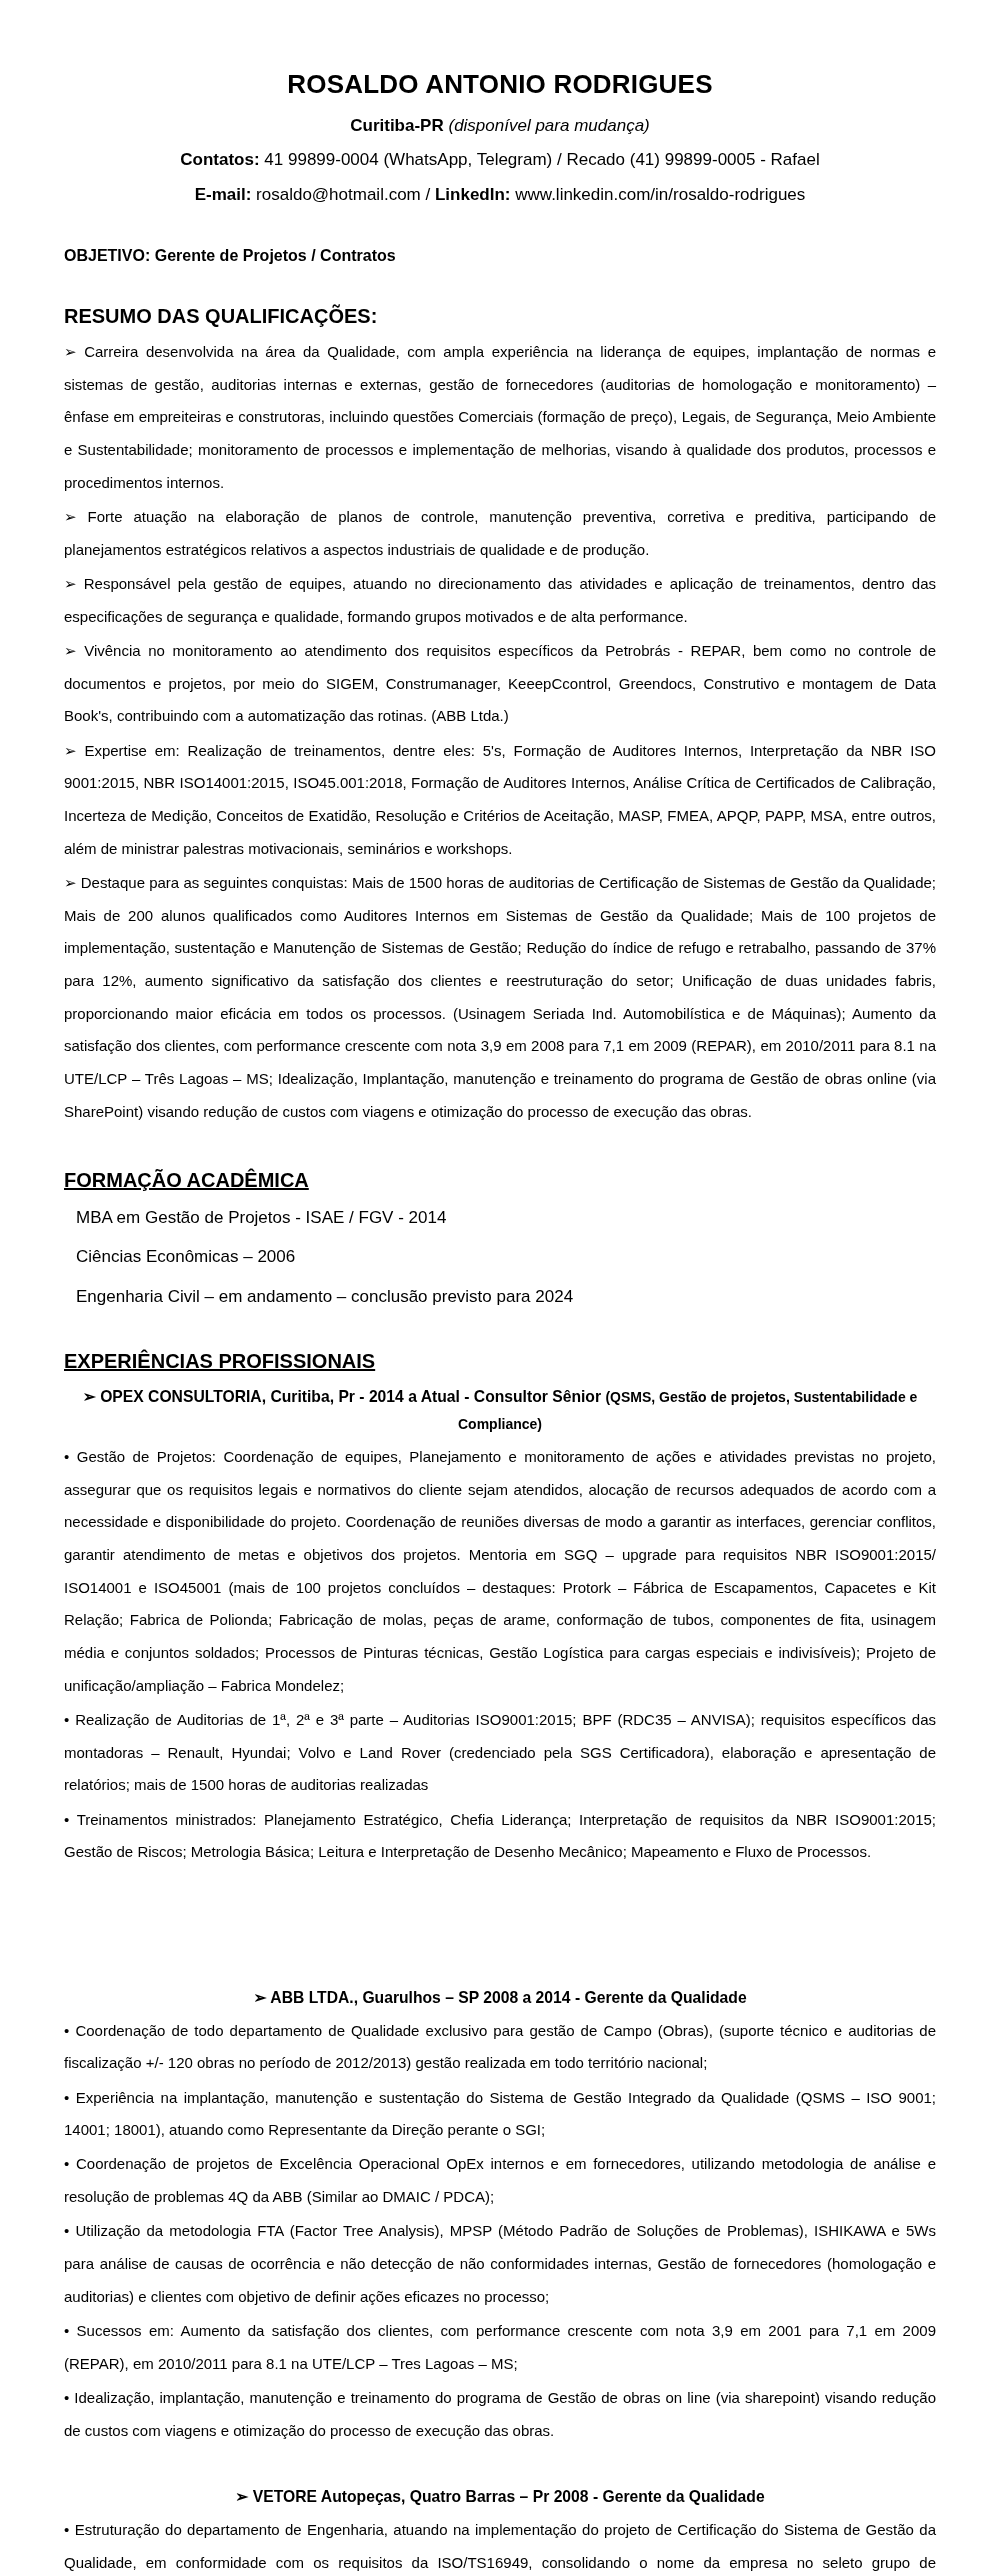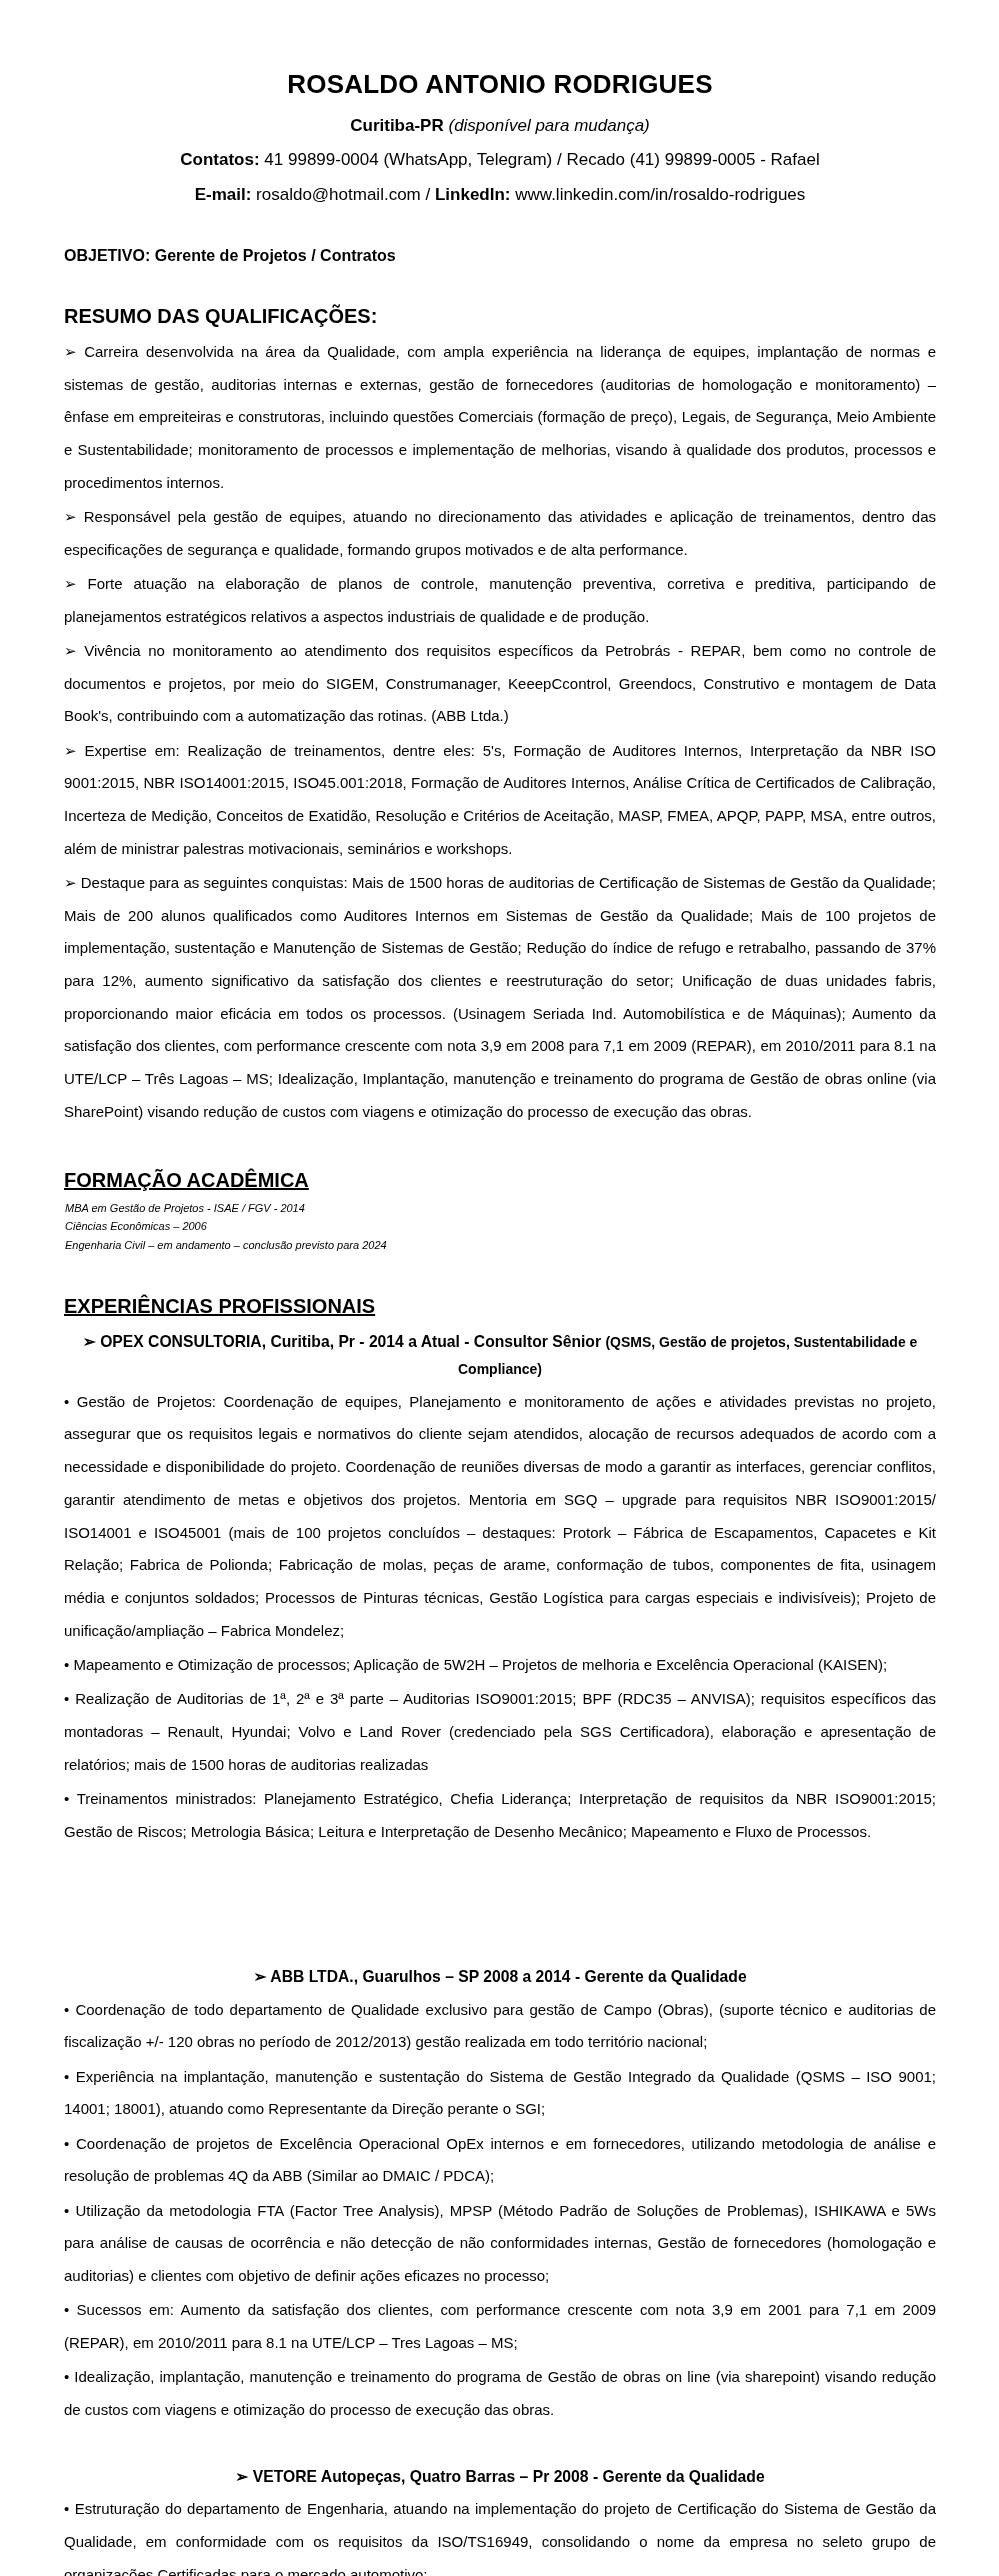--- a/index.html
+++ b/index.html
@@ -43,24 +43,23 @@
     margin: 40px 0 8px 0;
   }
   .section-title.underline { text-decoration: underline; }
   .para {
     font-size: 15px;
     line-height: 2.18;
     text-align: justify;
     margin: 0 0 1.6px 0;
   }
   .tight-item {
-    font-size: 11px;
+    font-size: 17px;
     line-height: 1.62;
-    margin: 1px;
-    font-style: italic;
+    margin: 12px;
   }
   .companies .company { margin-top: 37px; }
   .companies .company:first-child { margin-top: 11.3px; }
   .company-heading {
     font-size: 15.7px;
     font-weight: bold;
     line-height: 1.7;
     margin: 0 0 3.2px 0;
     text-align: center;
   }
@@ -93,39 +92,38 @@
   </p>
 
   <p class="objective">
     <span>OBJETIVO:</span>
     <span>Gerente de Projetos / Contratos</span>
   </p>
 
   <h2 class="section-title">RESUMO DAS QUALIFICAÇÕES:</h2>
 
   <p class="para"><span class="glyph">➢</span> <span>Carreira desenvolvida na área da Qualidade, com ampla experiência na liderança de equipes, implantação de normas e sistemas de gestão, auditorias internas e externas, gestão de fornecedores (auditorias de homologação e monitoramento) – ênfase em empreiteiras e construtoras, incluindo questões Comerciais (formação de preço), Legais, de Segurança, Meio Ambiente e Sustentabilidade; monitoramento de processos e implementação de melhorias, visando à qualidade dos produtos, processos e procedimentos internos.</span></p>
+  <p class="para"><span class="glyph">➢</span> <span>Forte atuação na elaboração de planos de controle, manutenção preventiva, corretiva e preditiva, participando de planejamentos estratégicos relativos a aspectos industriais de qualidade e de produção.</span></p>
   <p class="para"><span class="glyph">➢</span> <span>Responsável pela gestão de equipes, atuando no direcionamento das atividades e aplicação de treinamentos, dentro das especificações de segurança e qualidade, formando grupos motivados e de alta performance.</span></p>
-  <p class="para"><span class="glyph">➢</span> <span>Forte atuação na elaboração de planos de controle, manutenção preventiva, corretiva e preditiva, participando de planejamentos estratégicos relativos a aspectos industriais de qualidade e de produção.</span></p>
   <p class="para"><span class="glyph">➢</span> <span>Vivência no monitoramento ao atendimento dos requisitos específicos da Petrobrás - REPAR, bem como no controle de documentos e projetos, por meio do SIGEM, Construmanager, KeeepCcontrol, Greendocs, Construtivo e montagem de Data Book's, contribuindo com a automatização das rotinas. (ABB Ltda.)</span></p>
   <p class="para"><span class="glyph">➢</span> <span>Expertise em: Realização de treinamentos, dentre eles: 5's, Formação de Auditores Internos, Interpretação da NBR ISO 9001:2015, NBR ISO14001:2015, ISO45.001:2018, Formação de Auditores Internos, Análise Crítica de Certificados de Calibração, Incerteza de Medição, Conceitos de Exatidão, Resolução e Critérios de Aceitação, MASP, FMEA, APQP, PAPP, MSA, entre outros, além de ministrar palestras motivacionais, seminários e workshops.</span></p>
   <p class="para"><span class="glyph">➢</span> <span>Destaque para as seguintes conquistas: Mais de 1500 horas de auditorias de Certificação de Sistemas de Gestão da Qualidade; Mais de 200 alunos qualificados como Auditores Internos em Sistemas de Gestão da Qualidade; Mais de 100 projetos de implementação, sustentação e Manutenção de Sistemas de Gestão; Redução do índice de refugo e retrabalho, passando de 37% para 12%, aumento significativo da satisfação dos clientes e reestruturação do setor; Unificação de duas unidades fabris, proporcionando maior eficácia em todos os processos. (Usinagem Seriada Ind. Automobilística e de Máquinas); Aumento da satisfação dos clientes, com performance crescente com nota 3,9 em 2008 para 7,1 em 2009 (REPAR), em 2010/2011 para 8.1 na UTE/LCP – Três Lagoas – MS; Idealização, Implantação, manutenção e treinamento do programa de Gestão de obras online (via SharePoint) visando redução de custos com viagens e otimização do processo de execução das obras.</span></p>
 
   <h2 class="section-title underline">FORMAÇÃO ACADÊMICA</h2>
   <p class="tight-item">MBA em Gestão de Projetos - ISAE / FGV - 2014</p>
   <p class="tight-item">Ciências Econômicas – 2006</p>
   <p class="tight-item">Engenharia Civil – em andamento – conclusão previsto para 2024</p>
 
   <h2 class="section-title underline">EXPERIÊNCIAS PROFISSIONAIS</h2>
 
   <div class="companies">
 
     <div class="company">
       <p class="company-heading"><span class="glyph">➢</span> <span>OPEX CONSULTORIA, Curitiba, Pr - 2014 a Atual - Consultor Sênior</span> <span class="note">(QSMS, Gestão de projetos, Sustentabilidade e Compliance)</span></p>
       <p class="para"><span class="glyph">•</span> <span>Gestão de Projetos: Coordenação de equipes, Planejamento e monitoramento de ações e atividades previstas no projeto, assegurar que os requisitos legais e normativos do cliente sejam atendidos, alocação de recursos adequados de acordo com a necessidade e disponibilidade do projeto. Coordenação de reuniões diversas de modo a garantir as interfaces, gerenciar conflitos, garantir atendimento de metas e objetivos dos projetos. Mentoria em SGQ – upgrade para requisitos NBR ISO9001:2015/ ISO14001 e ISO45001 (mais de 100 projetos concluídos – destaques: Protork – Fábrica de Escapamentos, Capacetes e Kit Relação; Fabrica de Polionda; Fabricação de molas, peças de arame, conformação de tubos, componentes de fita, usinagem média e conjuntos soldados; Processos de Pinturas técnicas, Gestão Logística para cargas especiais e indivisíveis); Projeto de unificação/ampliação – Fabrica Mondelez;</span></p>
-      <p class="para"><span class="glyph">•</span> <span>Mapeamento e Otimização de processos; Aplicação de 5W2H – Projetos de melhoria e Excelência Operacional (KAISEN);</span></p>
       <p class="para"><span class="glyph">•</span> <span>Realização de Auditorias de 1ª, 2ª e 3ª parte – Auditorias ISO9001:2015; BPF (RDC35 – ANVISA); requisitos específicos das montadoras – Renault, Hyundai; Volvo e Land Rover (credenciado pela SGS Certificadora), elaboração e apresentação de relatórios; mais de 1500 horas de auditorias realizadas</span></p>
       <p class="para"><span class="glyph">•</span> <span>Treinamentos ministrados: Planejamento Estratégico, Chefia Liderança; Interpretação de requisitos da NBR ISO9001:2015; Gestão de Riscos; Metrologia Básica; Leitura e Interpretação de Desenho Mecânico; Mapeamento e Fluxo de Processos.</span></p>
     </div>
 
     <div class="pagebreak-gap"></div>
 
     <div class="company">
       <p class="company-heading"><span class="glyph">➢</span> <span>ABB LTDA., Guarulhos – SP 2008 a 2014 - Gerente da Qualidade</span></p>
       <p class="para"><span class="glyph">•</span> <span>Coordenação de todo departamento de Qualidade exclusivo para gestão de Campo (Obras), (suporte técnico e auditorias de fiscalização +/- 120 obras no período de 2012/2013) gestão realizada em todo território nacional;</span></p>
       <p class="para"><span class="glyph">•</span> <span>Experiência na implantação, manutenção e sustentação do Sistema de Gestão Integrado da Qualidade (QSMS – ISO 9001; 14001; 18001), atuando como Representante da Direção perante o SGI;</span></p>

